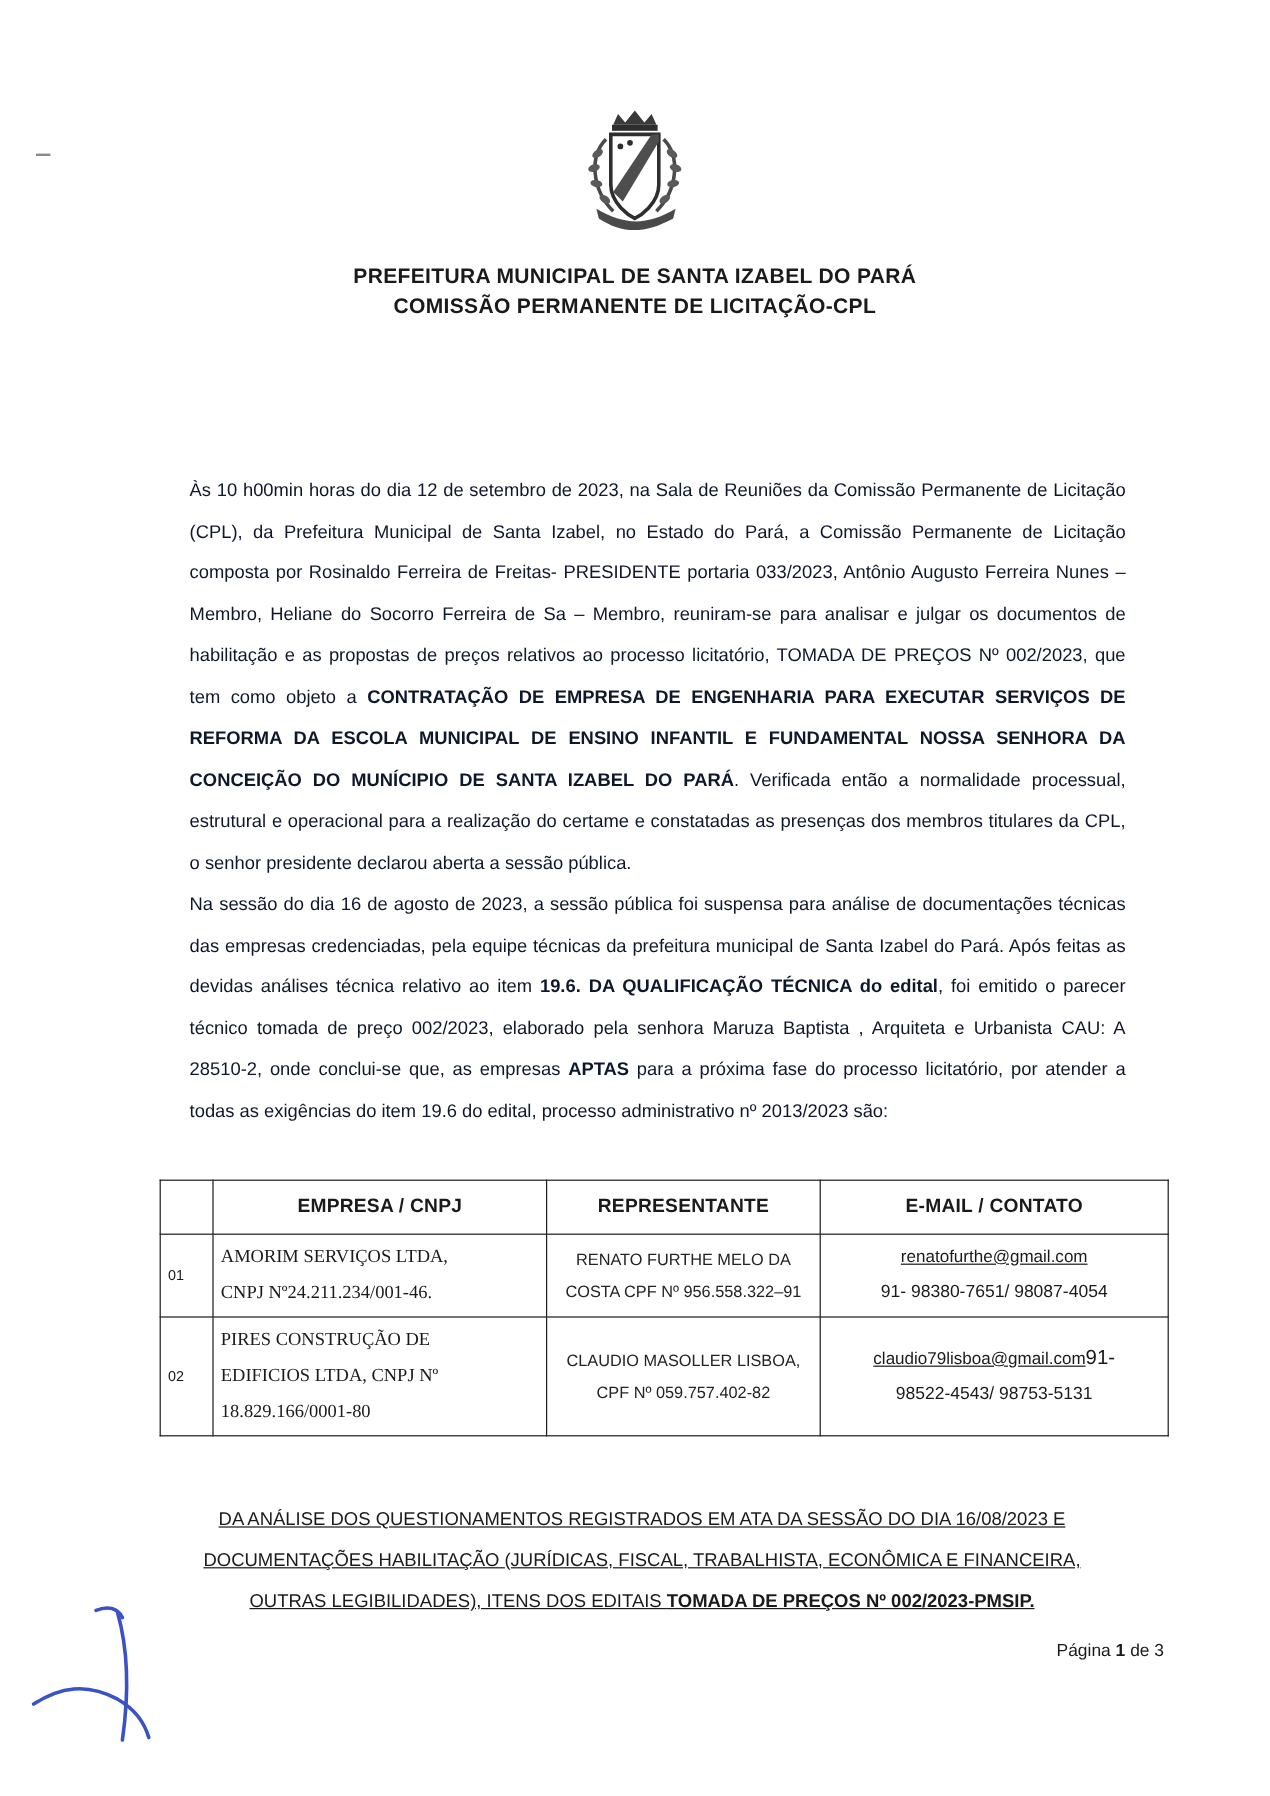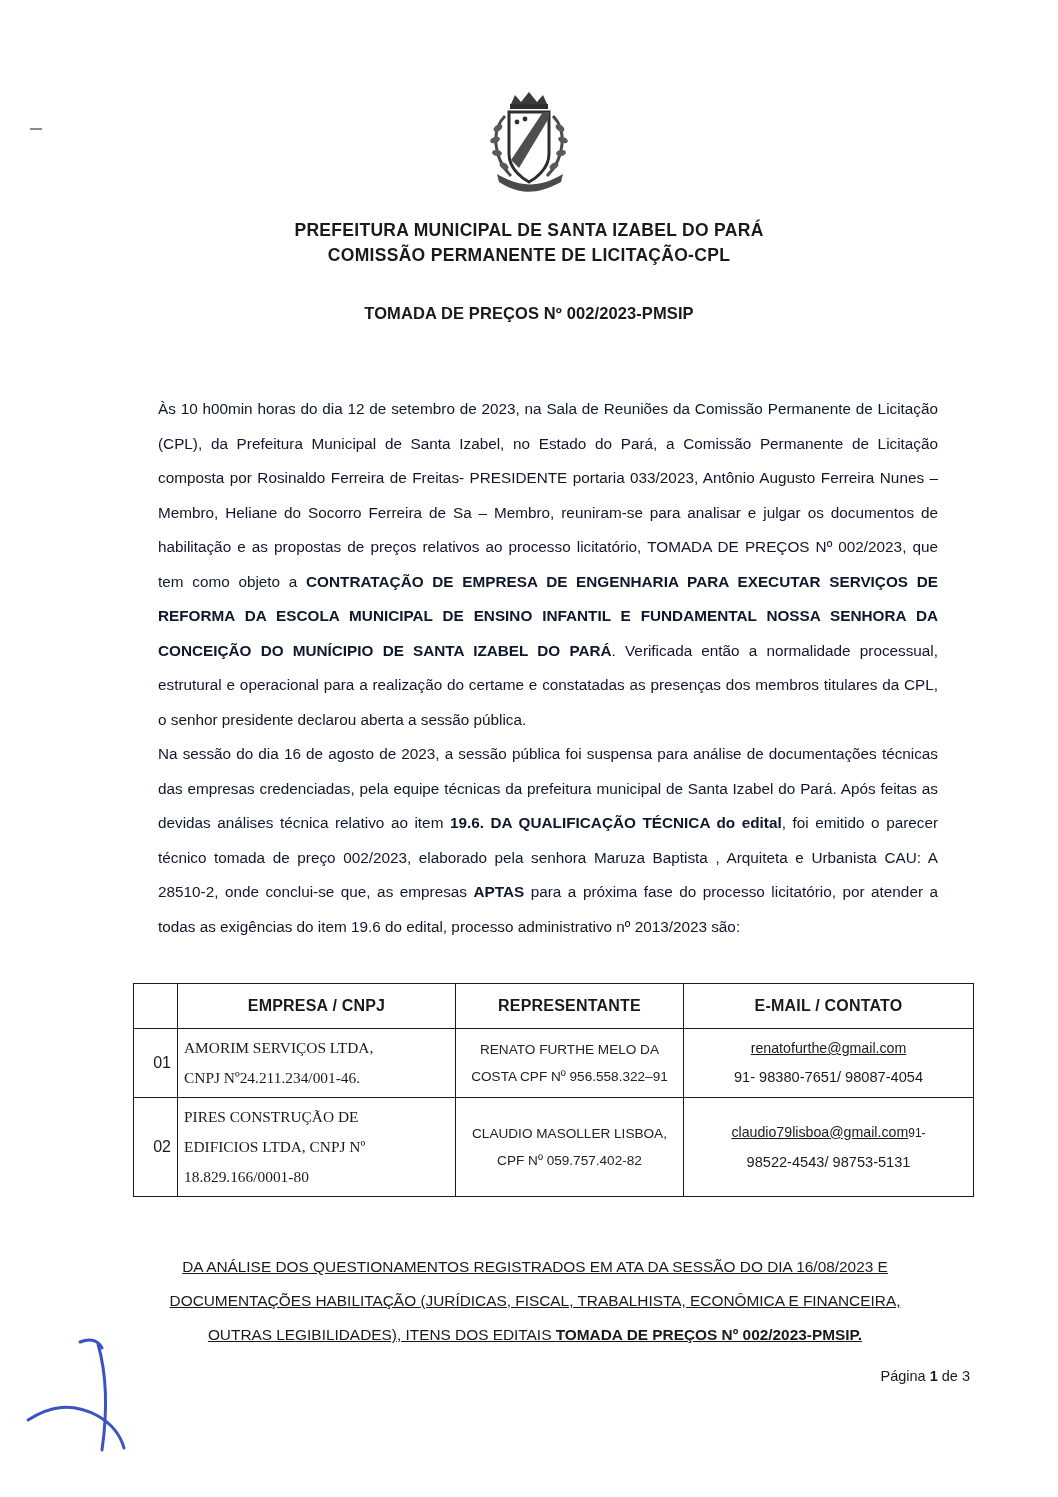--- a/index.html
+++ b/index.html
@@ -107,21 +107,21 @@
     padding: 4px 6px;
     vertical-align: middle;
   }
   table.data th {
     font-size: 16px;
     font-weight: bold;
     text-align: center;
     height: 36px;
     letter-spacing: 0.2px;
   }
-  .col-num { width: 44px; text-align: right; font-size: 16px; }
+  .col-num { width: 44px; text-align: left; font-size: 12px; }
   .col-emp { width: 278px; }
   .col-rep { width: 228px; }
   .col-mail { width: 290px; }
 
   td.emp {
     font-size: 15.4px;
     line-height: 30px;
     padding-left: 10px;
     font-family: Liberation Serif, serif;
   }
@@ -140,21 +140,21 @@
     text-decoration: underline;
     color: #1a1a1a;
     font-size: 14.2px;
   }
   td.mail .row2 { display: block; }
   .mail-flex {
     display: flex;
     justify-content: center;
     align-items: baseline;
   }
-  .mail-flex .tail { font-size: 12px; }
+  .mail-flex .tail { font-size: 17px; }
 
   
   .closing {
     position: absolute;
     top: 1250px;
     left: 140px;
     width: 790px;
     text-align: center;
     font-size: 15.4px;
     line-height: 34px;
@@ -226,21 +226,20 @@
       </svg>
     </div>
   </div>
 
   <div class="header">
     <div class="line1">PREFEITURA MUNICIPAL DE SANTA IZABEL DO PARÁ</div>
     <div class="line2">COMISSÃO PERMANENTE DE LICITAÇÃO-CPL</div>
   </div>
 
   <div class="subheader">
-    <div class="sline2">TOMADA DE PREÇOS Nº 002/2023-PMSIP</div>
   </div>
 
   <div class="body-text">
     <p><span>Às 10 h00min horas do dia 12 de setembro de 2023, na Sala de Reuniões da Comissão Permanente de Licitação (CPL), da Prefeitura Municipal de Santa Izabel, no Estado do Pará, a Comissão Permanente de Licitação composta por Rosinaldo Ferreira de Freitas- PRESIDENTE portaria 033/2023, Antônio Augusto Ferreira Nunes – Membro, Heliane do Socorro Ferreira de Sa – Membro, reuniram-se para analisar e julgar os documentos de habilitação e as propostas de preços relativos ao processo licitatório, TOMADA DE PREÇOS Nº 002/2023, que tem como objeto a </span><span class="b">CONTRATAÇÃO DE EMPRESA DE ENGENHARIA PARA EXECUTAR SERVIÇOS DE REFORMA DA ESCOLA MUNICIPAL DE ENSINO INFANTIL E FUNDAMENTAL NOSSA SENHORA DA CONCEIÇÃO DO MUNÍCIPIO DE SANTA IZABEL DO PARÁ</span><span>. Verificada então a normalidade processual, estrutural e operacional para a realização do certame e constatadas as presenças dos membros titulares da CPL, o senhor presidente declarou aberta a sessão pública.</span></p>
     <p><span>Na sessão do dia 16 de agosto de 2023, a sessão pública foi suspensa para análise de documentações técnicas das empresas credenciadas, pela equipe técnicas da prefeitura municipal de Santa Izabel do Pará. Após feitas as devidas análises técnica relativo ao item </span><span class="b">19.6. DA QUALIFICAÇÃO TÉCNICA do edital</span><span>, foi emitido o parecer técnico tomada de preço 002/2023, elaborado pela senhora Maruza Baptista , Arquiteta e Urbanista CAU: A 28510-2, onde conclui-se que, as empresas </span><span class="b">APTAS</span><span> para a próxima fase do processo licitatório, por atender a todas as exigências do item 19.6 do edital, processo administrativo nº 2013/2023 são:</span></p>
   </div>
 
   <div class="tbl-wrap">
     <table class="data">
       <colgroup>

